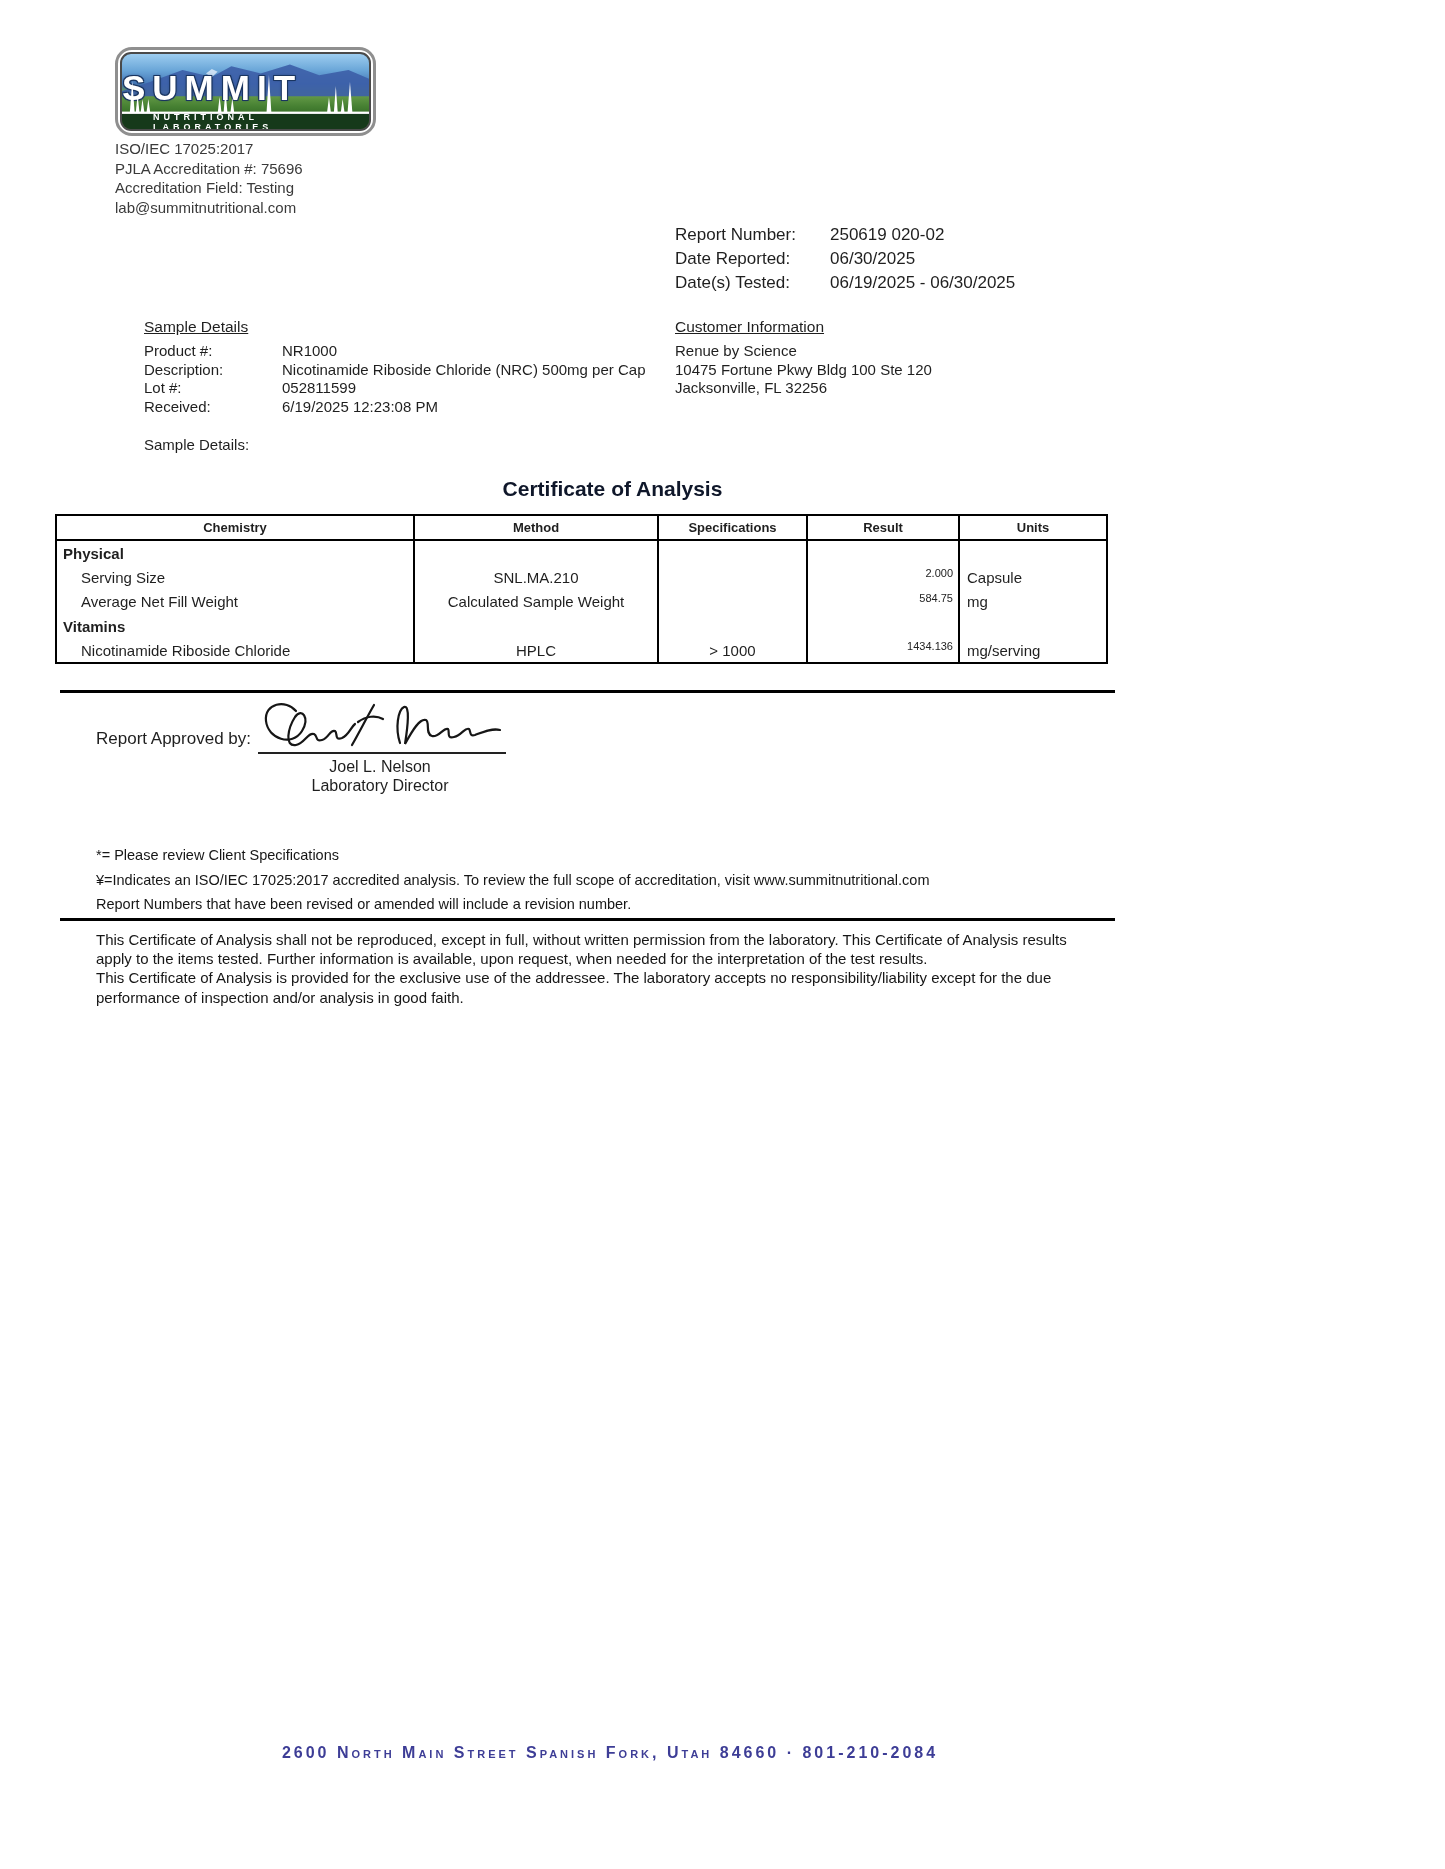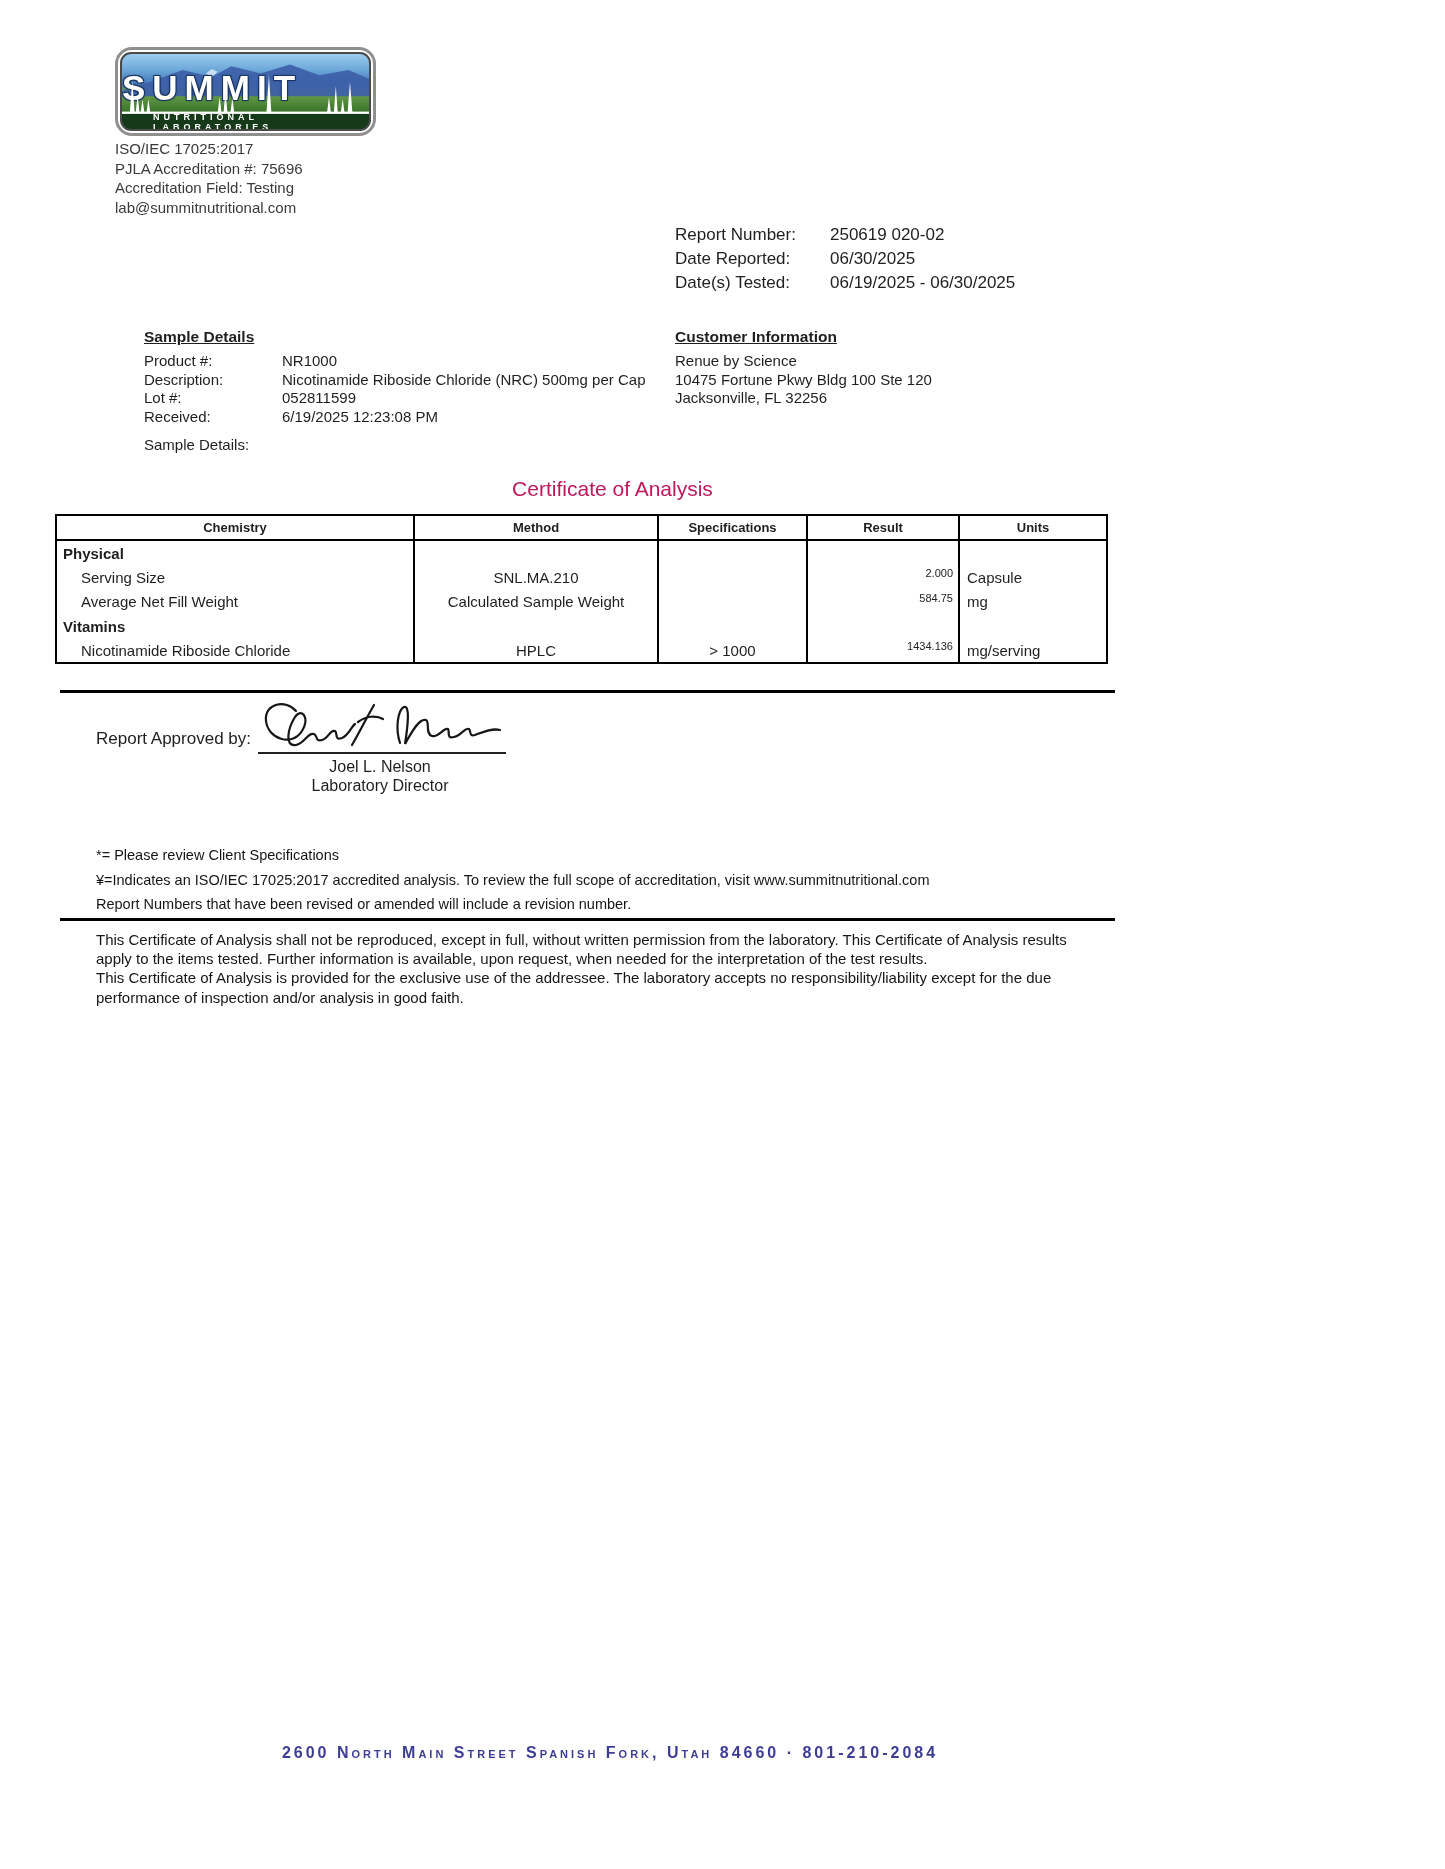--- a/index.html
+++ b/index.html
@@ -28,33 +28,33 @@
   
   .accred { position:absolute; left:115px; top:139px; font-size:15px; line-height:19.5px; color:#3a3a3a; }
 
   
   .report-info { position:absolute; left:675px; top:223px; font-size:17px; line-height:24px; }
   .report-info .row { display:flex; }
   .report-info .lbl { width:155px; }
   .report-info .val { }
 
   
-  .sec-heading { font-weight:700; font-size:15.5px; text-decoration:underline;margin-top:10px; }
+  .sec-heading { font-weight:400; font-size:15.5px; text-decoration:underline; }
   .sample { position:absolute; left:144px; top:318px; font-size:15px; }
   .sample .rows { margin-top:6px; line-height:18.5px; }
   .sample .row { display:flex; }
   .sample .lbl { width:138px; }
   .sample .val { width:420px; white-space:nowrap; }
   .sample-extra { position:absolute; left:144px; top:436px; font-size:15px; }
   .customer { position:absolute; left:675px; top:318px; font-size:15px; }
   .customer .lines { margin-top:6px; line-height:18.5px; }
 
   
   .coa-title { position:absolute; left:55px; top:477px; width:1115px; text-align:center;
-    font-size:21px; font-weight:400; color:#be185d; }
+    font-size:21px; font-weight:700; color:#0f172a; }
   .coa-table { position:absolute; left:55px; top:514px; width:1053px; border:2.5px solid #000; }
   .tr { display:grid; grid-template-columns:358px 244px 149px 152px 1fr; }
   .tr > div { border-right:2px solid #000; overflow:hidden; }
   .tr > div:last-child { border-right:none; }
   .tr.head > div { border-bottom:2px solid #000; height:25px; display:flex; align-items:center;
     justify-content:center; font-weight:700; font-size:13px; }
   .tr.body > div { height:24.3px; display:flex; align-items:center; font-size:15px; }
   .cell-chem  { padding-left:24px; }
   .cell-chem.section { font-weight:700; font-size:14px; padding-left:6px; }
   .cell-method { justify-content:center; }

